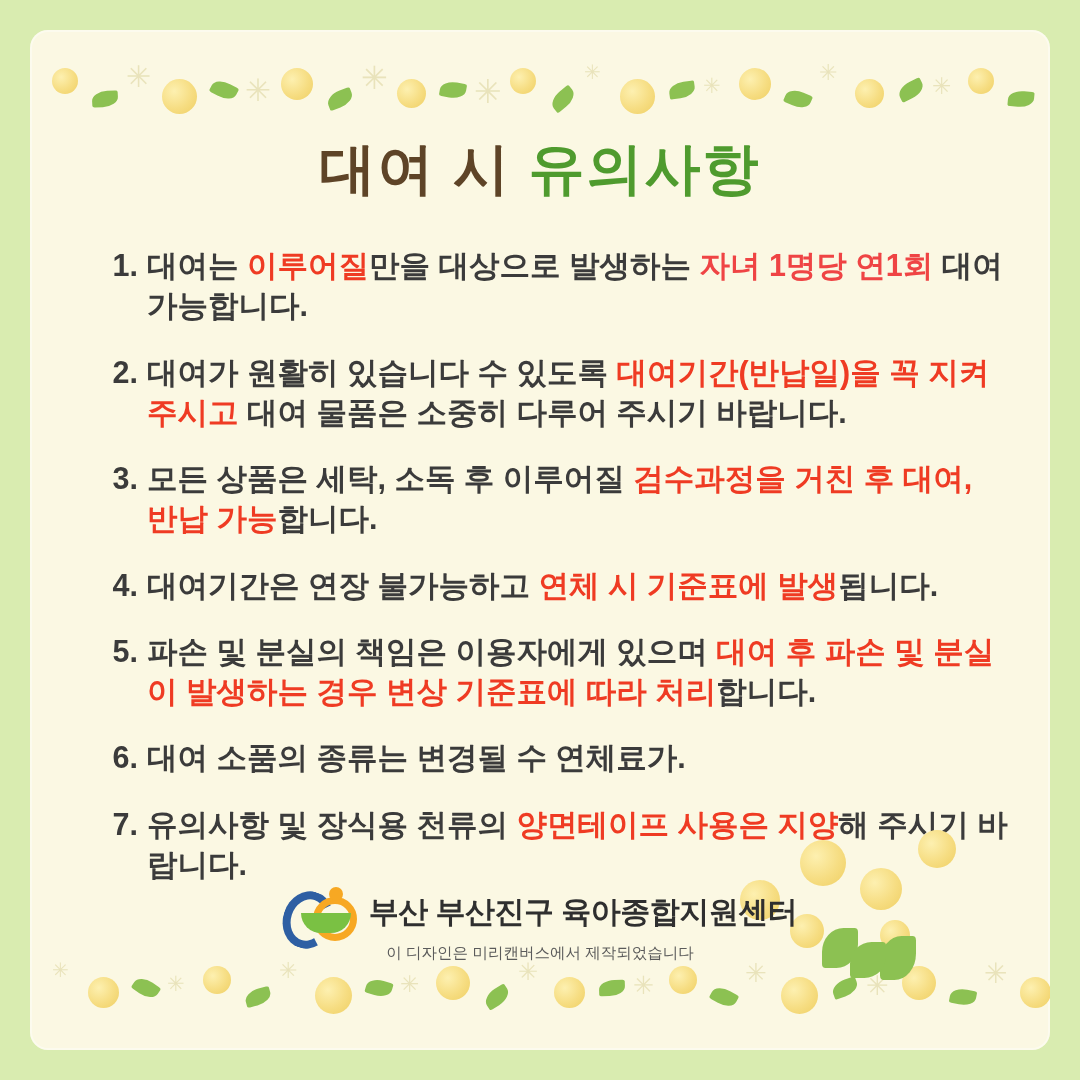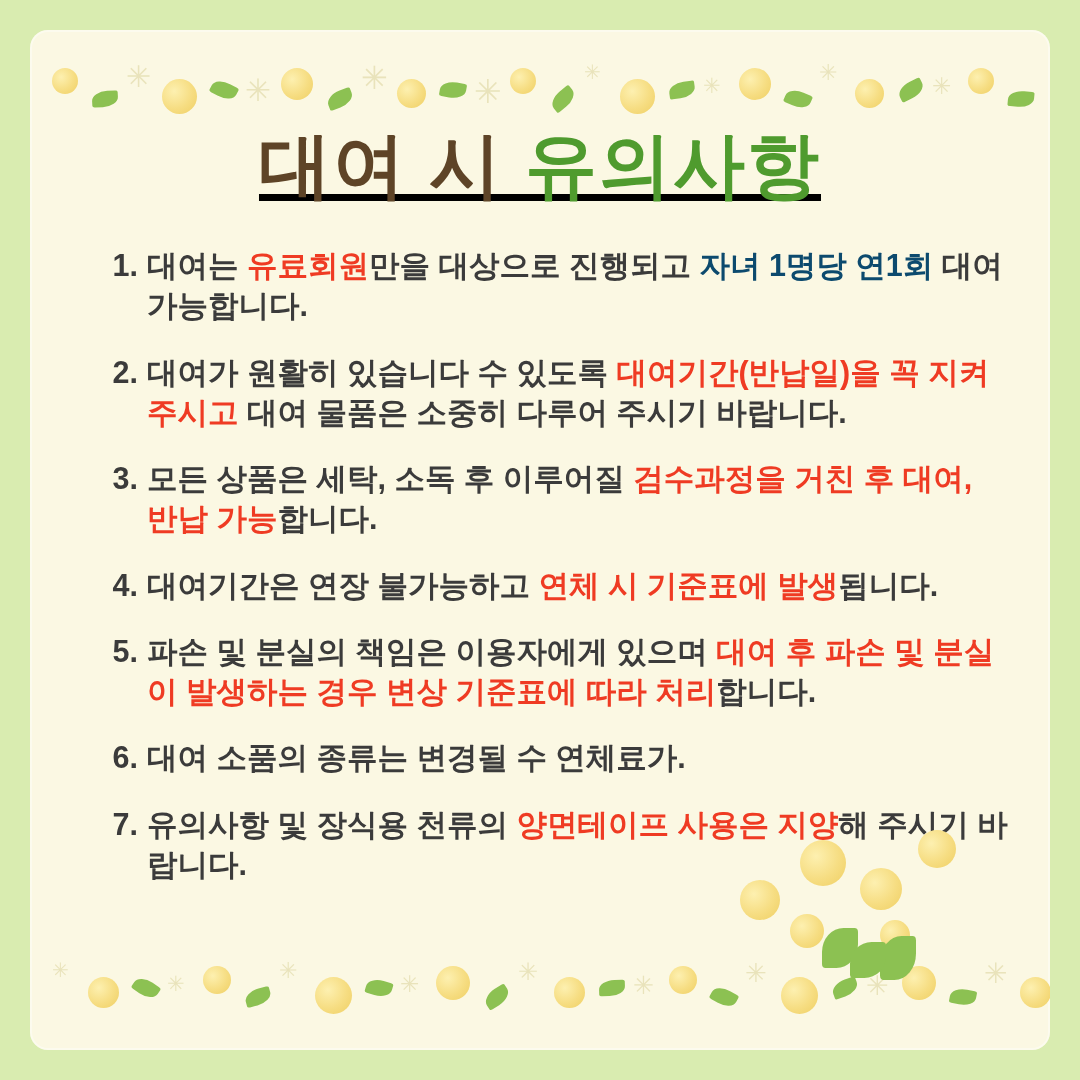--- a/index.html
+++ b/index.html
@@ -63,26 +63,25 @@
 
   
   #title-wrap {
     position: absolute;
     top: 96px;
     left: 0;
     width: 100%;
     text-align: center;
   }
   #title-wrap .title {
-    font-size: 72px;
+    font-size: 56px;
     font-weight: bold;
     letter-spacing: 2px;
     line-height: 1.1;
-    margin: 0;
-    text-decoration: underline;
+    margin: 12px;
   }
   .t-brown { color: #5e4427; }
   .t-green { color: #4f9b2e; }
 
   
   #notice-list {
     position: absolute;
     top: 215px;
     left: 66px;
     right: 42px;
@@ -256,21 +255,21 @@
         <div class="dand" style="width: 31px; height: 31px; left: 990px; top: 29px;"></div>
       </div>
 
     <div id="title-wrap">
       <h1 class="title"><span class="t-brown">대여 시 </span><span class="t-green">유의사항</span></h1>
     </div>
 
     <ol id="notice-list">
         <li class="notice-item">
           <span class="notice-num">1.</span>
-          <span class="notice-text"><span>대여는 </span><span class="hl" style="color: rgb(239, 59, 35);">유료회원</span><span>만을 대상으로 진행되고 </span><span class="hl" style="color: #0c4a6e;">자녀 1명당 연1회</span><span> 대여가능합니다.</span></span>
+          <span class="notice-text"><span>대여는 </span><span class="hl" style="color: rgb(239, 59, 35);">이루어질</span><span>만을 대상으로 발생하는 </span><span class="hl" style="color: #ef4444;">자녀 1명당 연1회</span><span> 대여가능합니다.</span></span>
         </li>
         <li class="notice-item">
           <span class="notice-num">2.</span>
           <span class="notice-text"><span>대여가 원활히 있습니다 수 있도록 </span><span class="hl" style="color: rgb(239, 59, 35);">대여기간(반납일)을 꼭 지켜 주시고</span><span> 대여 물품은 소중히 다루어 주시기 바랍니다.</span></span>
         </li>
         <li class="notice-item">
           <span class="notice-num">3.</span>
           <span class="notice-text"><span>모든 상품은 세탁, 소독 후 이루어질 </span><span class="hl" style="color: rgb(239, 59, 35);">검수과정을 거친 후 대여, 반납 가능</span><span>합니다.</span></span>
         </li>
         <li class="notice-item">
@@ -297,16 +296,26 @@
         <div class="dand" style="left: 130px; top: 58px; width: 42px; height: 42px;"></div>
         <div class="dand" style="left: 188px; top: 20px; width: 38px; height: 38px;"></div>
         <div class="dand" style="left: 60px; top: 104px; width: 34px; height: 34px;"></div>
         <div class="dand" style="left: 150px; top: 110px; width: 30px; height: 30px;"></div>
         <div class="leaf" style="left: 92px; top: 118px; width: 36px; height: 40px; border-radius: 60% 10%;"></div>
         <div class="leaf" style="left: 150px; top: 126px; width: 36px; height: 44px; border-radius: 60% 10%;"></div>
         <div class="leaf" style="left: 120px; top: 132px; width: 36px; height: 36px; border-radius: 60% 10%;"></div>
       </div>
 
     <div id="footer">
+      <div id="logo-row">
+        <div id="logo-mark">
+          <div class="s-arc"></div>
+          <div class="dot-o"></div>
+          <div class="swoosh"></div>
+          <div class="spark"></div>
+        </div>
+        <div id="org-name">부산 부산진구 육아종합지원센터</div>
+      </div>
+      <div id="credit">이 디자인은 미리캔버스에서 제작되었습니다</div>
     </div>
 
   </div>
 </div>
 
 </body></html>

